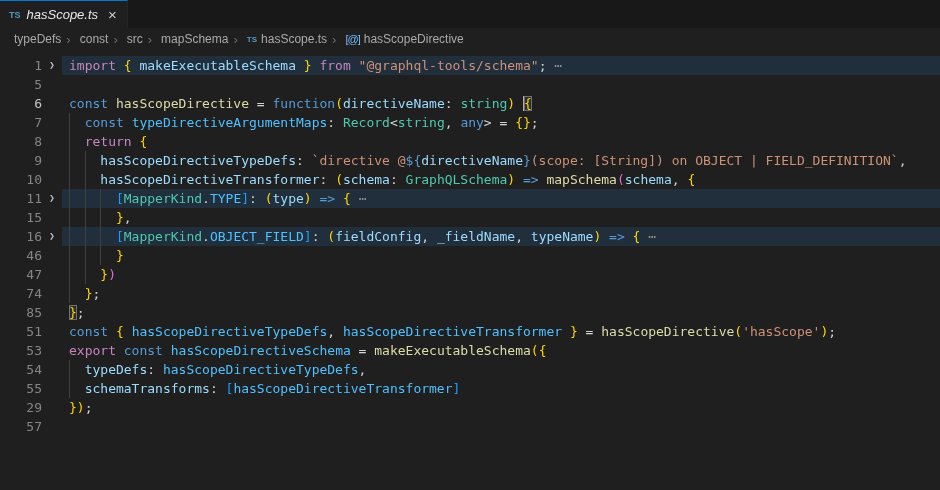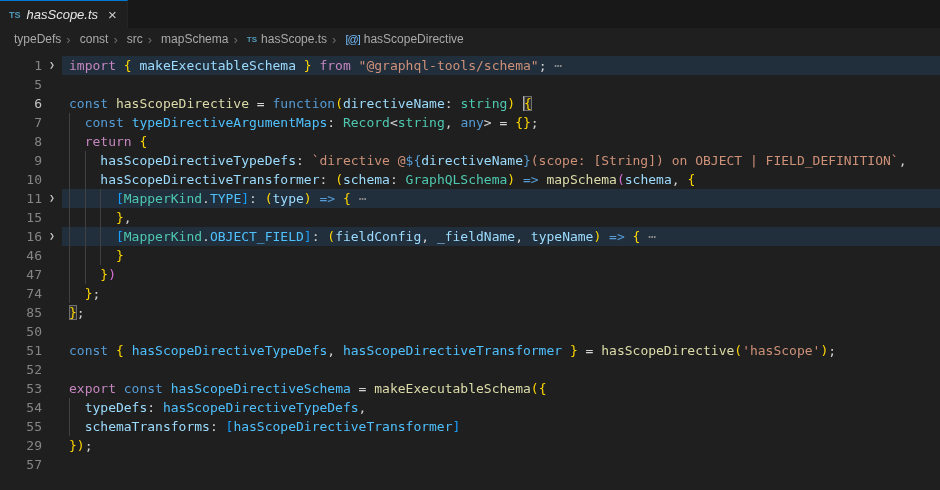--- a/index.html
+++ b/index.html
@@ -86,21 +86,19 @@
     <div class="row"><span class="ln">8</span><span class="chev"></span><span class="code"><span class="guide" style="left: calc(0ch + 7px);"></span><span class="tok" style="color: rgb(212, 212, 212);">  </span><span class="tok" style="color: rgb(197, 134, 192);">return</span><span class="tok" style="color: rgb(212, 212, 212);"> </span><span class="tok" style="color: rgb(255, 215, 0);">{</span></span></div>
     <div class="row"><span class="ln">9</span><span class="chev"></span><span class="code"><span class="guide" style="left: calc(0ch + 7px);"></span><span class="guide" style="left: calc(2ch + 7px);"></span><span class="tok" style="color: rgb(212, 212, 212);">    </span><span class="tok" style="color: rgb(156, 220, 254);">hasScopeDirectiveTypeDefs</span><span class="tok" style="color: rgb(212, 212, 212);">: </span><span class="tok" style="color: rgb(206, 145, 120);">`directive @</span><span class="tok" style="color: rgb(86, 156, 214);">${</span><span class="tok" style="color: rgb(156, 220, 254);">directiveName</span><span class="tok" style="color: rgb(86, 156, 214);">}</span><span class="tok" style="color: rgb(206, 145, 120);">(scope: [String]) on OBJECT | FIELD_DEFINITION`</span><span class="tok" style="color: rgb(212, 212, 212);">,</span></span></div>
     <div class="row"><span class="ln">10</span><span class="chev"></span><span class="code"><span class="guide" style="left: calc(0ch + 7px);"></span><span class="guide" style="left: calc(2ch + 7px);"></span><span class="tok" style="color: rgb(212, 212, 212);">    </span><span class="tok" style="color: rgb(156, 220, 254);">hasScopeDirectiveTransformer</span><span class="tok" style="color: rgb(212, 212, 212);">: </span><span class="tok" style="color: rgb(255, 215, 0);">(</span><span class="tok" style="color: rgb(156, 220, 254);">schema</span><span class="tok" style="color: rgb(212, 212, 212);">: </span><span class="tok" style="color: rgb(78, 201, 176);">GraphQLSchema</span><span class="tok" style="color: rgb(255, 215, 0);">)</span><span class="tok" style="color: rgb(212, 212, 212);"> </span><span class="tok" style="color: rgb(86, 156, 214);">=&gt;</span><span class="tok" style="color: rgb(212, 212, 212);"> </span><span class="tok" style="color: rgb(220, 220, 170);">mapSchema</span><span class="tok" style="color: rgb(218, 112, 214);">(</span><span class="tok" style="color: rgb(156, 220, 254);">schema</span><span class="tok" style="color: rgb(212, 212, 212);">, </span><span class="tok" style="color: rgb(255, 215, 0);">{</span></span></div>
     <div class="row hl"><div class="codebg"></div><span class="ln">11</span><span class="chev">❯</span><span class="code"><span class="guide" style="left: calc(0ch + 7px);"></span><span class="guide" style="left: calc(2ch + 7px);"></span><span class="guide" style="left: calc(4ch + 7px);"></span><span class="tok" style="color: rgb(212, 212, 212);">      </span><span class="tok" style="color: rgb(23, 159, 255);">[</span><span class="tok" style="color: rgb(78, 201, 176);">MapperKind</span><span class="tok" style="color: rgb(212, 212, 212);">.</span><span class="tok" style="color: rgb(79, 193, 255);">TYPE</span><span class="tok" style="color: rgb(23, 159, 255);">]</span><span class="tok" style="color: rgb(212, 212, 212);">: </span><span class="tok" style="color: rgb(255, 215, 0);">(</span><span class="tok" style="color: rgb(156, 220, 254);">type</span><span class="tok" style="color: rgb(255, 215, 0);">)</span><span class="tok" style="color: rgb(212, 212, 212);"> </span><span class="tok" style="color: rgb(86, 156, 214);">=&gt;</span><span class="tok" style="color: rgb(212, 212, 212);"> </span><span class="tok" style="color: rgb(255, 215, 0);">{</span><span class="tok" style="color: rgb(140, 140, 140);"> ⋯</span></span></div>
     <div class="row"><span class="ln">15</span><span class="chev"></span><span class="code"><span class="guide" style="left: calc(0ch + 7px);"></span><span class="guide" style="left: calc(2ch + 7px);"></span><span class="guide" style="left: calc(4ch + 7px);"></span><span class="tok" style="color: rgb(212, 212, 212);">      </span><span class="tok" style="color: rgb(255, 215, 0);">}</span><span class="tok" style="color: rgb(212, 212, 212);">,</span></span></div>
     <div class="row hl"><div class="codebg"></div><span class="ln">16</span><span class="chev">❯</span><span class="code"><span class="guide" style="left: calc(0ch + 7px);"></span><span class="guide" style="left: calc(2ch + 7px);"></span><span class="guide" style="left: calc(4ch + 7px);"></span><span class="tok" style="color: rgb(212, 212, 212);">      </span><span class="tok" style="color: rgb(23, 159, 255);">[</span><span class="tok" style="color: rgb(78, 201, 176);">MapperKind</span><span class="tok" style="color: rgb(212, 212, 212);">.</span><span class="tok" style="color: rgb(79, 193, 255);">OBJECT_FIELD</span><span class="tok" style="color: rgb(23, 159, 255);">]</span><span class="tok" style="color: rgb(212, 212, 212);">: </span><span class="tok" style="color: rgb(255, 215, 0);">(</span><span class="tok" style="color: rgb(156, 220, 254);">fieldConfig</span><span class="tok" style="color: rgb(212, 212, 212);">, </span><span class="tok" style="color: rgb(156, 220, 254);">_fieldName</span><span class="tok" style="color: rgb(212, 212, 212);">, </span><span class="tok" style="color: rgb(156, 220, 254);">typeName</span><span class="tok" style="color: rgb(255, 215, 0);">)</span><span class="tok" style="color: rgb(212, 212, 212);"> </span><span class="tok" style="color: rgb(86, 156, 214);">=&gt;</span><span class="tok" style="color: rgb(212, 212, 212);"> </span><span class="tok" style="color: rgb(255, 215, 0);">{</span><span class="tok" style="color: rgb(140, 140, 140);"> ⋯</span></span></div>
     <div class="row"><span class="ln">46</span><span class="chev"></span><span class="code"><span class="guide" style="left: calc(0ch + 7px);"></span><span class="guide" style="left: calc(2ch + 7px);"></span><span class="guide" style="left: calc(4ch + 7px);"></span><span class="tok" style="color: rgb(212, 212, 212);">      </span><span class="tok" style="color: rgb(255, 215, 0);">}</span></span></div>
     <div class="row"><span class="ln">47</span><span class="chev"></span><span class="code"><span class="guide" style="left: calc(0ch + 7px);"></span><span class="guide" style="left: calc(2ch + 7px);"></span><span class="tok" style="color: rgb(212, 212, 212);">    </span><span class="tok" style="color: rgb(255, 215, 0);">}</span><span class="tok" style="color: rgb(218, 112, 214);">)</span></span></div>
     <div class="row"><span class="ln">74</span><span class="chev"></span><span class="code"><span class="guide" style="left: calc(0ch + 7px);"></span><span class="tok" style="color: rgb(212, 212, 212);">  </span><span class="tok" style="color: rgb(255, 215, 0);">}</span><span class="tok" style="color: rgb(212, 212, 212);">;</span></span></div>
     <div class="row"><span class="ln">85</span><span class="chev"></span><span class="code"><span class="tok match" style="color: rgb(255, 215, 0);">}</span><span class="tok" style="color: rgb(212, 212, 212);">;</span></span></div>
-    <div class="row"><span class="ln">50</span><span class="chev"></span><span class="code"></span></div>
     <div class="row"><span class="ln">51</span><span class="chev"></span><span class="code"><span class="tok" style="color: rgb(86, 156, 214);">const </span><span class="tok" style="color: rgb(255, 215, 0);">{</span><span class="tok" style="color: rgb(212, 212, 212);"> </span><span class="tok" style="color: rgb(79, 193, 255);">hasScopeDirectiveTypeDefs</span><span class="tok" style="color: rgb(212, 212, 212);">, </span><span class="tok" style="color: rgb(79, 193, 255);">hasScopeDirectiveTransformer</span><span class="tok" style="color: rgb(212, 212, 212);"> </span><span class="tok" style="color: rgb(255, 215, 0);">}</span><span class="tok" style="color: rgb(212, 212, 212);"> = </span><span class="tok" style="color: rgb(220, 220, 170);">hasScopeDirective</span><span class="tok" style="color: rgb(255, 215, 0);">(</span><span class="tok" style="color: rgb(206, 145, 120);">'hasScope'</span><span class="tok" style="color: rgb(255, 215, 0);">)</span><span class="tok" style="color: rgb(212, 212, 212);">;</span></span></div>
-    <div class="row"><span class="ln">52</span><span class="chev"></span><span class="code"></span></div>
     <div class="row"><span class="ln">53</span><span class="chev"></span><span class="code"><span class="tok" style="color: rgb(197, 134, 192);">export</span><span class="tok" style="color: rgb(212, 212, 212);"> </span><span class="tok" style="color: rgb(86, 156, 214);">const </span><span class="tok" style="color: rgb(79, 193, 255);">hasScopeDirectiveSchema</span><span class="tok" style="color: rgb(212, 212, 212);"> = </span><span class="tok" style="color: rgb(220, 220, 170);">makeExecutableSchema</span><span class="tok" style="color: rgb(255, 215, 0);">(</span><span class="tok" style="color: rgb(255, 215, 0);">{</span></span></div>
     <div class="row"><span class="ln">54</span><span class="chev"></span><span class="code"><span class="guide" style="left: calc(0ch + 7px);"></span><span class="tok" style="color: rgb(212, 212, 212);">  </span><span class="tok" style="color: rgb(156, 220, 254);">typeDefs</span><span class="tok" style="color: rgb(212, 212, 212);">: </span><span class="tok" style="color: rgb(79, 193, 255);">hasScopeDirectiveTypeDefs</span><span class="tok" style="color: rgb(212, 212, 212);">,</span></span></div>
     <div class="row"><span class="ln">55</span><span class="chev"></span><span class="code"><span class="guide" style="left: calc(0ch + 7px);"></span><span class="tok" style="color: rgb(212, 212, 212);">  </span><span class="tok" style="color: rgb(156, 220, 254);">schemaTransforms</span><span class="tok" style="color: rgb(212, 212, 212);">: </span><span class="tok" style="color: rgb(23, 159, 255);">[</span><span class="tok" style="color: rgb(79, 193, 255);">hasScopeDirectiveTransformer</span><span class="tok" style="color: rgb(23, 159, 255);">]</span></span></div>
     <div class="row"><span class="ln">29</span><span class="chev"></span><span class="code"><span class="tok" style="color: rgb(255, 215, 0);">}</span><span class="tok" style="color: rgb(255, 215, 0);">)</span><span class="tok" style="color: rgb(212, 212, 212);">;</span></span></div>
     <div class="row"><span class="ln">57</span><span class="chev"></span><span class="code"></span></div>
   </div>
 
 </body></html>

